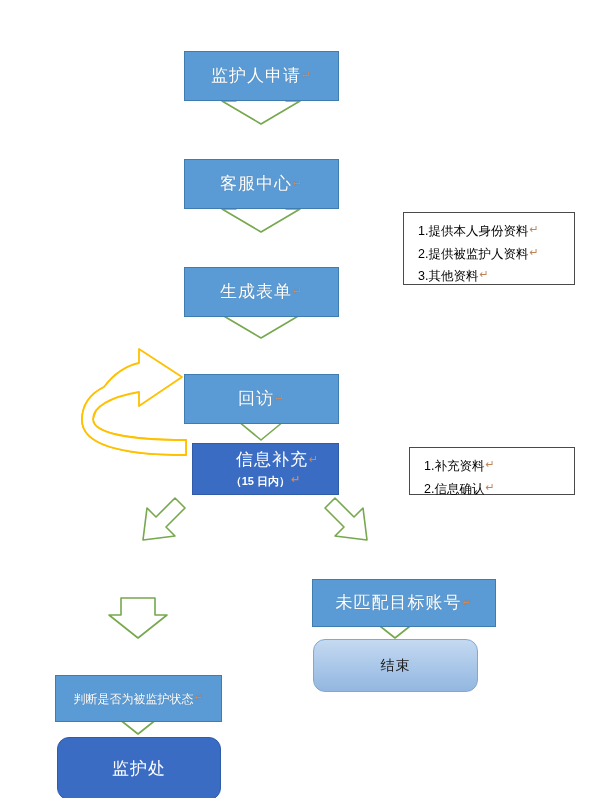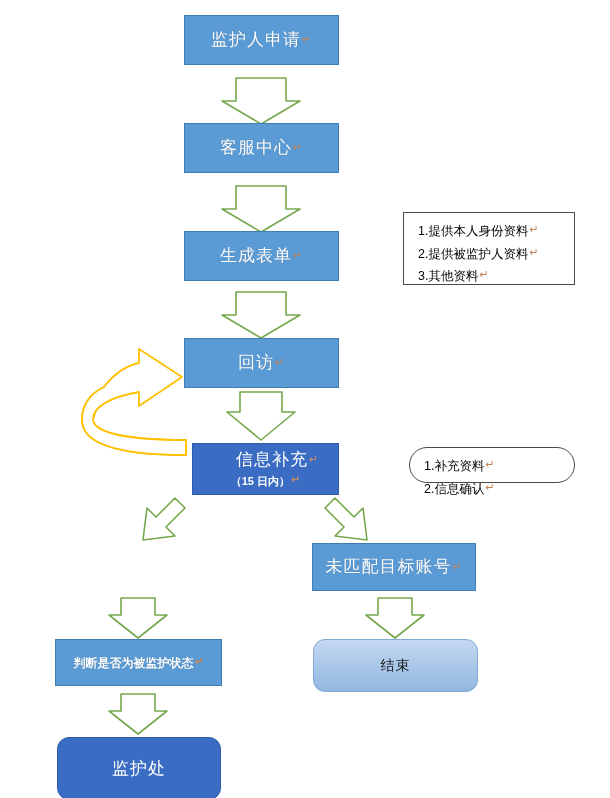--- a/index.html
+++ b/index.html
@@ -32,31 +32,32 @@
     align-items: center;
     justify-content: center;
     text-align: center;
     line-height: 1.25;
   }
 
   .node-rect {
     background: #5B9BD5;
     border: 1px solid #3F7CAF;
     color: #ffffff;
+    margin-top: 36px;
   }
 
   .node-rect .label {
     font-size: 17px;
     letter-spacing: 1px;
     text-shadow: 0 0 1px rgba(0,0,0,.25);
   }
 
   .node-rect.small .label {
     font-size: 12px;
-    font-weight: bold;
+    font-weight: normal;
     letter-spacing: 0px;
   }
 
   
   .node-deep {
     background: #3A6CC4;
     border: 1px solid #2F5BA8;
     color: #ffffff;
   }
   .node-deep .label {
@@ -180,21 +181,21 @@
   <div class="node node-rect" style="left:184px; top:231px; width:155px; height:50px;">
     <span class="label">生成表单<span class="pilcrow">↵</span></span>
   </div>
 
   <div class="node node-deep" style="left:192px; top:443px; width:147px; height:52px;">
     <span class="label">信息补充<span class="pilcrow">↵</span></span>
     <span class="sublabel">（15 日内）<span class="pilcrow">↵</span></span>
   </div>
 
 
-  <div class="node node-rect" style="left:312px; top:543px; width:164px; height:48px;">
+  <div class="node node-rect" style="left:312px; top:543px; width:184px; height:48px;">
     <span class="label">未匹配目标账号<span class="pilcrow">↵</span></span>
   </div>
 
   <div class="node node-rect small" style="left:55px; top:639px; width:167px; height:47px;">
     <span class="label">判断是否为被监护状态<span class="pilcrow">↵</span></span>
   </div>
 
   <div class="node node-round-deep" style="left:57px; top:737px; width:164px; height:63px;">
     <span class="label">监护处</span>
   </div>
@@ -202,18 +203,18 @@
   <div class="node node-round-light" style="left:313px; top:639px; width:165px; height:53px;">
     <span class="label">结束</span>
   </div>
 
   <div class="note" style="left:403px; top:212px; width:172px; height:73px;">
     <div class="note-line">1.提供本人身份资料<span class="pilcrow">↵</span></div>
     <div class="note-line">2.提供被监护人资料<span class="pilcrow">↵</span></div>
     <div class="note-line">3.其他资料<span class="pilcrow">↵</span></div>
   </div>
 
-  <div class="note" style="left:409px; top:447px; width:166px; height:36px;border-radius:18px;">
+  <div class="note" style="left:409px; top:447px; width:166px; height:48px;">
     <div class="note-line">1.补充资料<span class="pilcrow">↵</span></div>
     <div class="note-line">2.信息确认<span class="pilcrow">↵</span></div>
   </div>
 
 </div>
 
 </body></html>

